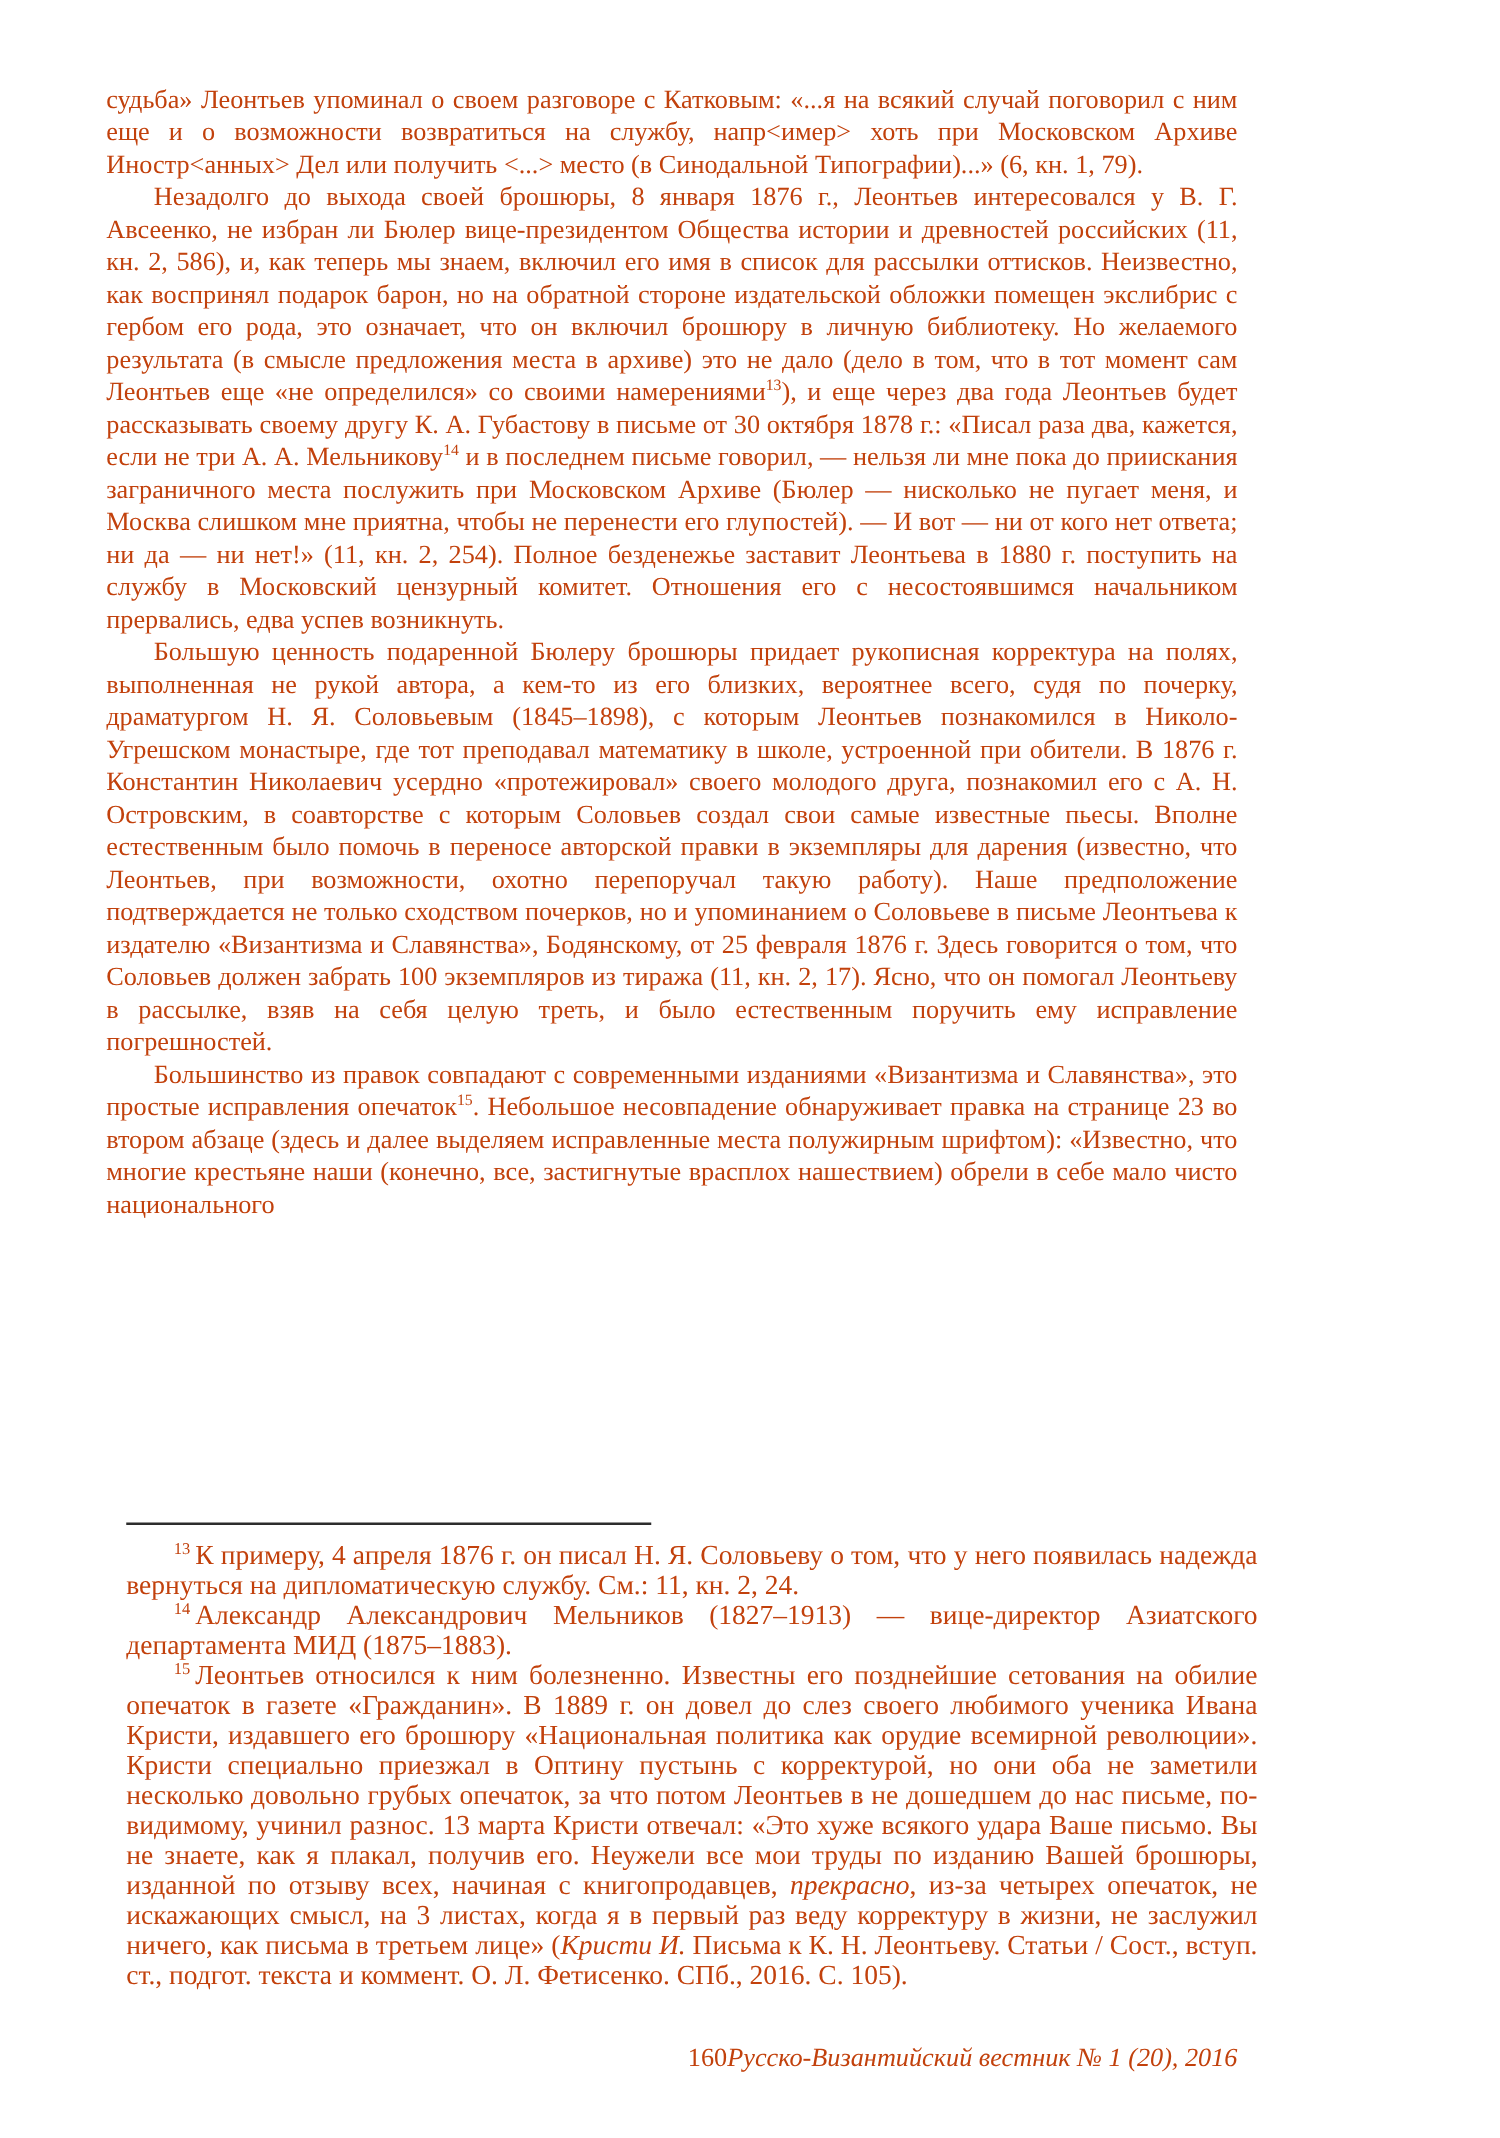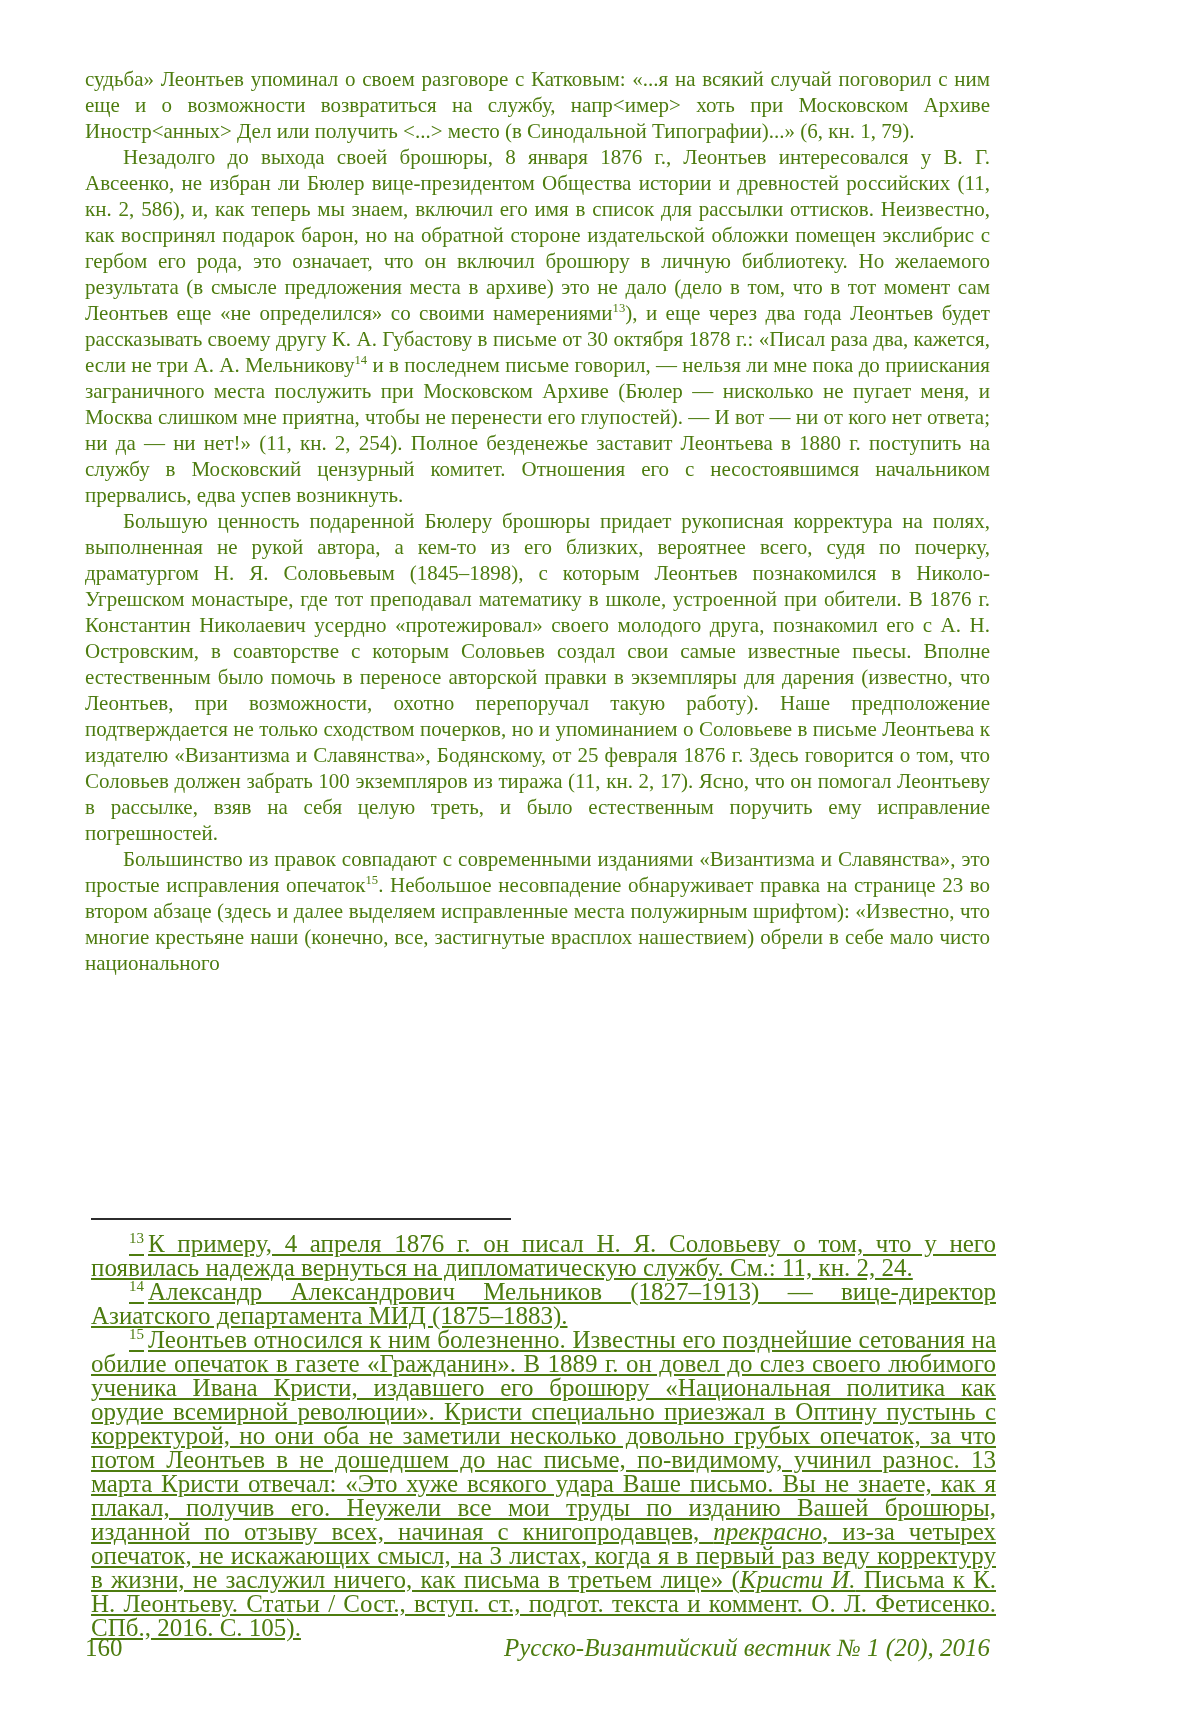--- a/index.html
+++ b/index.html
@@ -5,21 +5,21 @@
   html, body {
     margin: 0;
     padding: 0;
     background: #ffffff;
   }
   .page {
     position: relative;
     width: 1200px;
     height: 1710px;
     background: #ffffff;
-    color: #4d7c0f;
+    color: #c2410c;
     font-family: "Liberation Serif", "DejaVu Serif", serif;
     overflow: hidden;
   }
   .body-text {
     position: absolute;
     left: 85px;
     top: 66px;
     width: 905px;
     max-height: 1150px;
     overflow: hidden;
@@ -35,28 +35,27 @@
   .body-text p.indent {
     text-indent: 38px;
   }
   sup.fnref {
     font-size: 60%;
     line-height: 0;
     vertical-align: super;
   }
   .footnotes {
     position: absolute;
-    left: 91px;
+    left: 101px;
     top: 1218px;
     width: 905px;
-    font-size: 25px;
+    font-size: 22px;
     line-height: 24px;
     text-align: justify;
     hyphens: auto;
-    text-decoration: underline;
     -webkit-hyphens: auto;
   }
   .footnote-rule {
     width: 420px;
     height: 0;
     border-top: 2px solid #2c2c2c;
     margin-bottom: 12px;
   }
   .footnotes p {
     margin: 0;
@@ -67,23 +66,23 @@
   }
   .em {
     font-style: italic;
   }
   .page-footer {
     position: absolute;
     left: 85px;
     top: 1634px;
     width: 905px;
     display: flex;
-    justify-content: space-between;
+    justify-content: flex-end;
     align-items: baseline;
-    font-size: 25px;
+    font-size: 21px;
   }
   .journal-name {
     font-style: italic;
   }
 </style>
 </head>
 <body>
 
 <div class="page">
 

